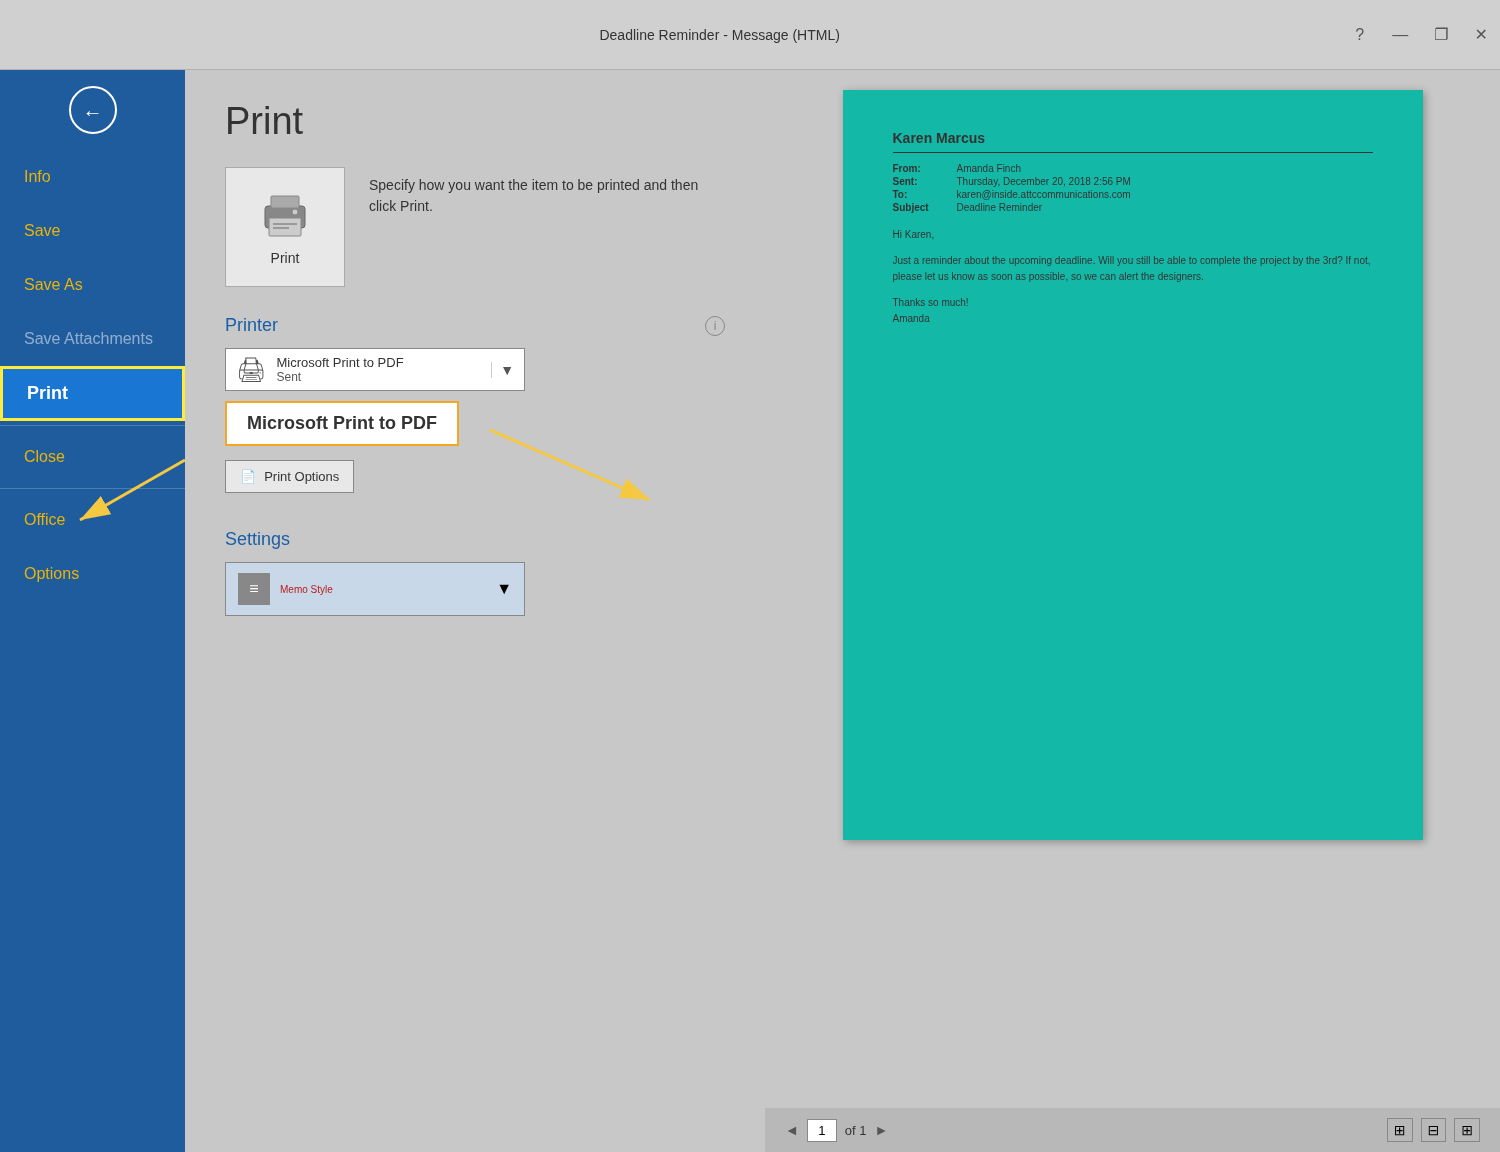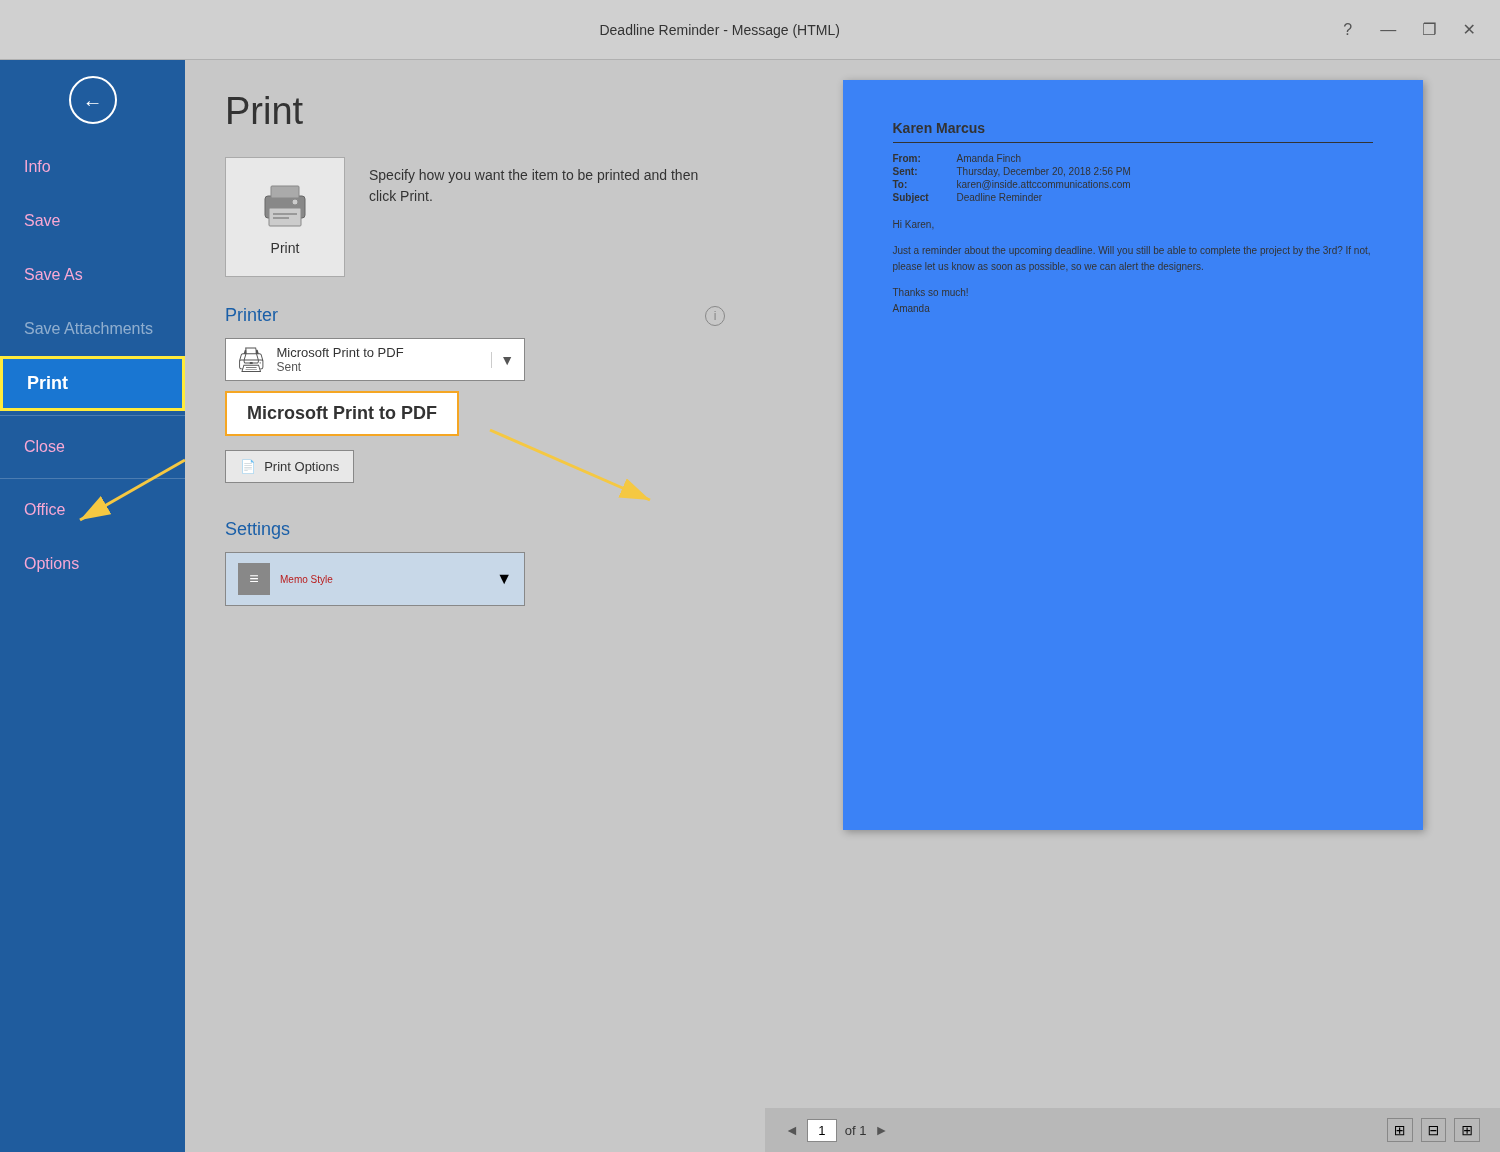--- a/index.html
+++ b/index.html
@@ -1,25 +1,25 @@
 <!DOCTYPE html>
 <html><head>
   <meta charset="utf-8">
   <style>
     * { box-sizing: border-box; margin: 0; padding: 0; }
     body { font-family: 'Segoe UI', Arial, sans-serif; background: #c8c8c8; width: 1500px; height: 1152px; overflow: hidden; display: flex; flex-direction: column; }
 
     
     .title-bar {
       background: #d0d0d0;
-      height: 60px;
+      height: 70px;
       display: flex;
       align-items: center;
       justify-content: space-between;
-      padding: 0 16px;
+      padding: 0 4px;
       border-bottom: 1px solid #b0b0b0;
       flex-shrink: 0;
     }
     .title-bar-title {
       font-size: 14px;
       color: #333;
       flex: 1;
       text-align: center;
     }
     .title-bar-controls {
@@ -75,21 +75,21 @@
       color: white;
       font-size: 20px;
     }
     .sidebar-nav {
       display: flex;
       flex-direction: column;
       flex: 1;
     }
     .sidebar-item {
       padding: 18px 24px;
-      color: #f9a8d4;
+      color: #eab308;
       font-size: 16px;
       cursor: pointer;
       display: flex;
       align-items: center;
     }
     .sidebar-item.disabled {
       color: rgba(255,255,255,0.5);
       cursor: default;
     }
     .sidebar-divider {
@@ -296,21 +296,21 @@
     .preview-area {
       flex: 1;
       display: flex;
       flex-direction: column;
       padding: 20px;
       align-items: center;
       justify-content: flex-start;
     }
 
     .page-preview {
-      background: #3b82f6;
+      background: #14b8a6;
       width: 580px;
       min-height: 750px;
       box-shadow: 2px 2px 8px rgba(0,0,0,0.3);
       padding: 40px 50px;
       flex-shrink: 0;
     }
 
     .email-header-name {
       font-size: 14px;
       font-weight: bold;

